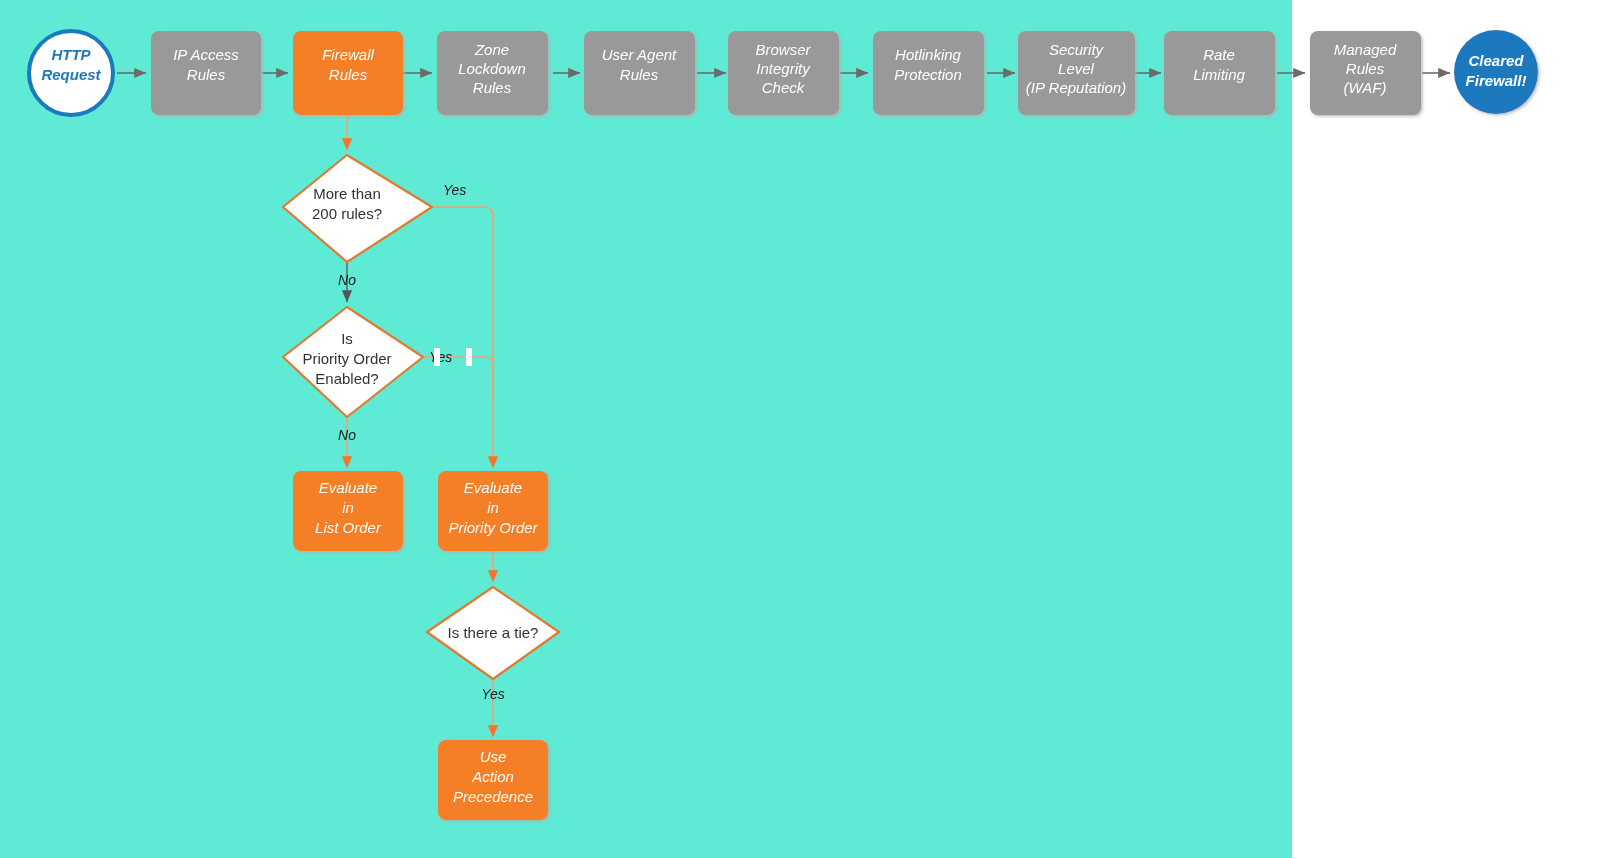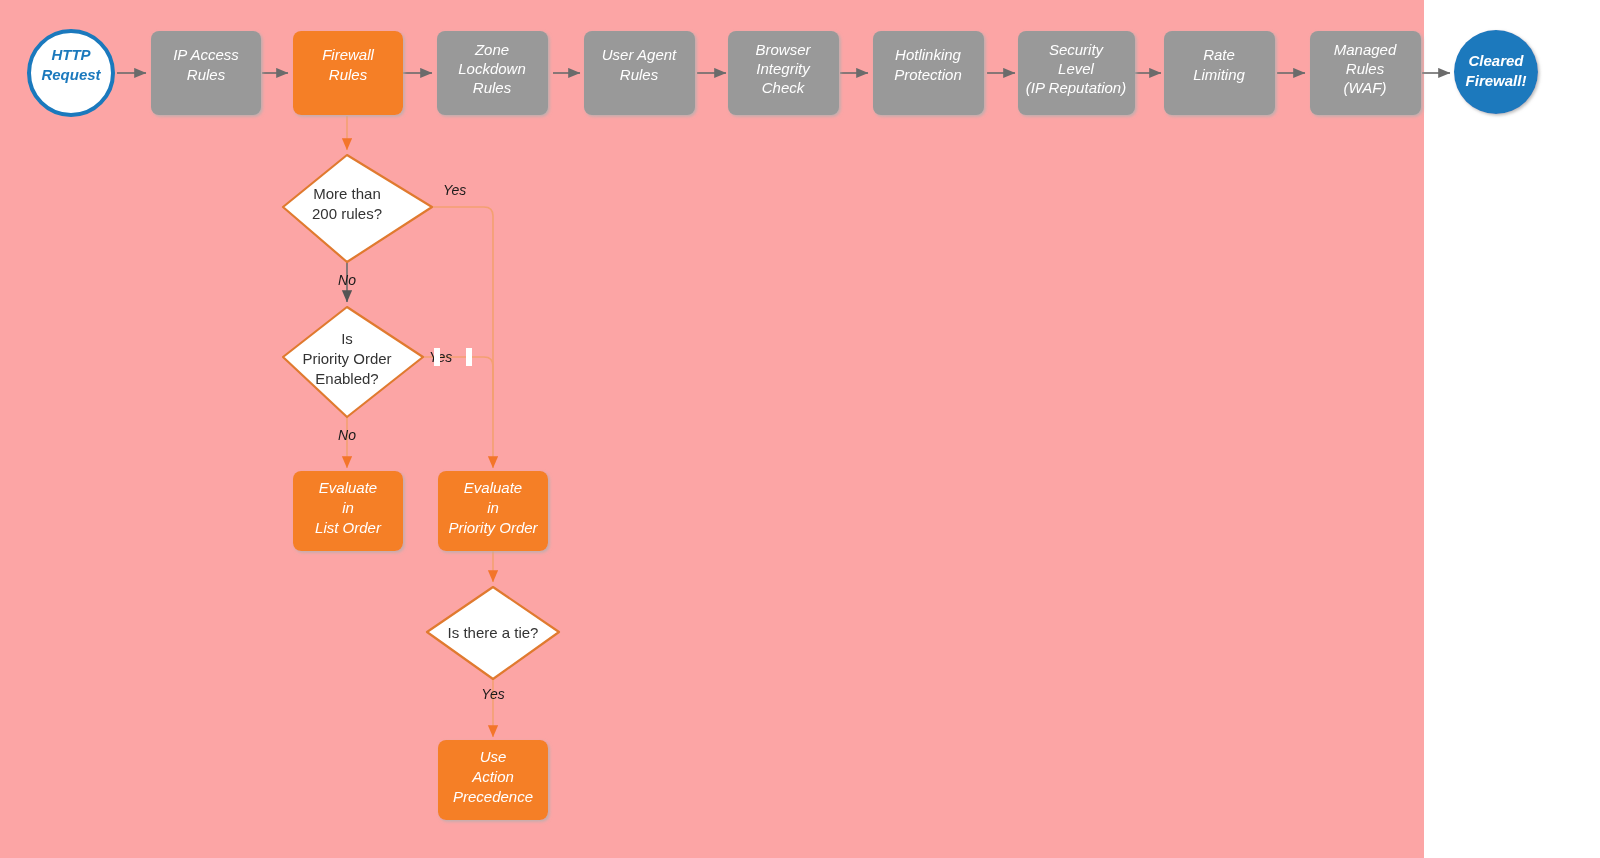--- a/index.html
+++ b/index.html
@@ -8,23 +8,23 @@
     background: #ffffff;
   }
   body {
     width: 1600px;
     height: 858px;
     font-family: "Liberation Sans", sans-serif;
     overflow: hidden;
   }
   #diagram {
     position: relative;
-    width: 1424px;
+    width: 1292px;
     height: 858px;
-    background: #fca5a5;
+    background: #5eead4;
   }
   svg.canvas {
     position: absolute;
     top: 0;
     left: 0;
     width: 1600px;
     height: 858px;
   }
   .node-label {
     font-family: "Liberation Sans", sans-serif;

